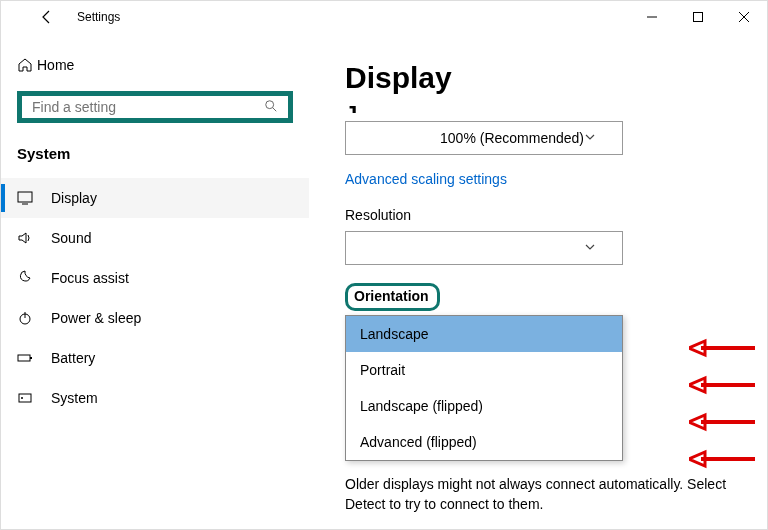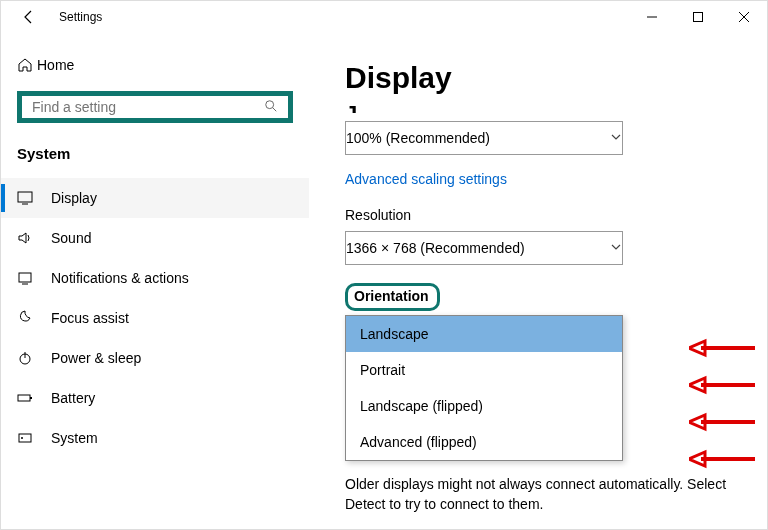--- a/index.html
+++ b/index.html
@@ -11,21 +11,21 @@
     width: 768px;
     height: 530px;
     overflow: hidden;
     position: relative;
     border: 1px solid #ddd;
   }
   .titlebar {
     height: 32px;
     display: flex;
     align-items: center;
-    padding-left: 8px;
+    padding-left: 26px;
   }
   .back-btn {
     width: 40px; height: 32px;
     display: flex; align-items: center; justify-content: center;
   }
   .title-text {
     font-size: 12px;
     margin-left: 10px;
     color: #000;
   }
@@ -113,22 +113,22 @@
   }
   .field-label {
     font-size: 14px;
     margin-top: 20px;
   }
   .dropdown {
     border: 1px solid #999;
     height: 34px;
     width: 278px;
     margin-top: 8px;
-    display: flex; align-items: center; justify-content: space-between;
-    padding: 0 0;
+    display: flex; align-items: center; justify-content: flex-end;
+    padding: 0 26px;
     font-size: 14px;
   }
   .chevron {
     font-size: 12px;
   }
   .link {
     color: #0066cc;
     margin-top: 16px;
     display: inline-block;
     font-size: 14px;
@@ -231,29 +231,20 @@
         <svg width="16" height="16" viewBox="0 0 16 16">
             <path d="M2 6 H5 L9 3 V13 L5 10 H2 Z" stroke="#000" fill="none"></path>
             <path d="M11 5 Q13 8 11 11" stroke="#000" fill="none"></path>
           </svg>
       </span>
       <span>Sound</span>
     </div>
     <div class="nav-item">
       <span class="nav-icon">
         <svg width="16" height="16" viewBox="0 0 16 16">
-            <rect x="2" y="3" width="12" height="9" stroke="#000" fill="none"></rect>
-            <path d="M5 14 H11" stroke="#000"></path>
-          </svg>
-      </span>
-      <span>Notifications &amp; actions</span>
-    </div>
-    <div class="nav-item">
-      <span class="nav-icon">
-        <svg width="16" height="16" viewBox="0 0 16 16">
             <path d="M8 1 A5 5 0 1 0 13 8 A6 6 0 0 1 8 1 Z" stroke="#000" fill="none"></path>
           </svg>
       </span>
       <span>Focus assist</span>
     </div>
     <div class="nav-item">
       <span class="nav-icon">
         <svg width="16" height="16" viewBox="0 0 16 16">
             <circle cx="8" cy="9" r="5" stroke="#000" fill="none"></circle>
             <path d="M8 2 V8" stroke="#000"></path>
@@ -291,21 +282,20 @@
         <svg width="12" height="12" viewBox="0 0 12 12">
             <path d="M2 4 L6 8 L10 4" stroke="#444" fill="none" stroke-width="1.2"></path>
           </svg>
       </span>
     </div>
 
     <a class="link">Advanced scaling settings</a>
 
     <div class="field-label">Resolution</div>
     <div class="dropdown">
-      <span>1366 × 768 (Recommended)</span>
       <span class="chevron">
         <svg width="12" height="12" viewBox="0 0 12 12">
             <path d="M2 4 L6 8 L10 4" stroke="#444" fill="none" stroke-width="1.2"></path>
           </svg>
       </span>
     </div>
 
     <div class="orientation-box">
       <span>Orientation</span>
     </div>

